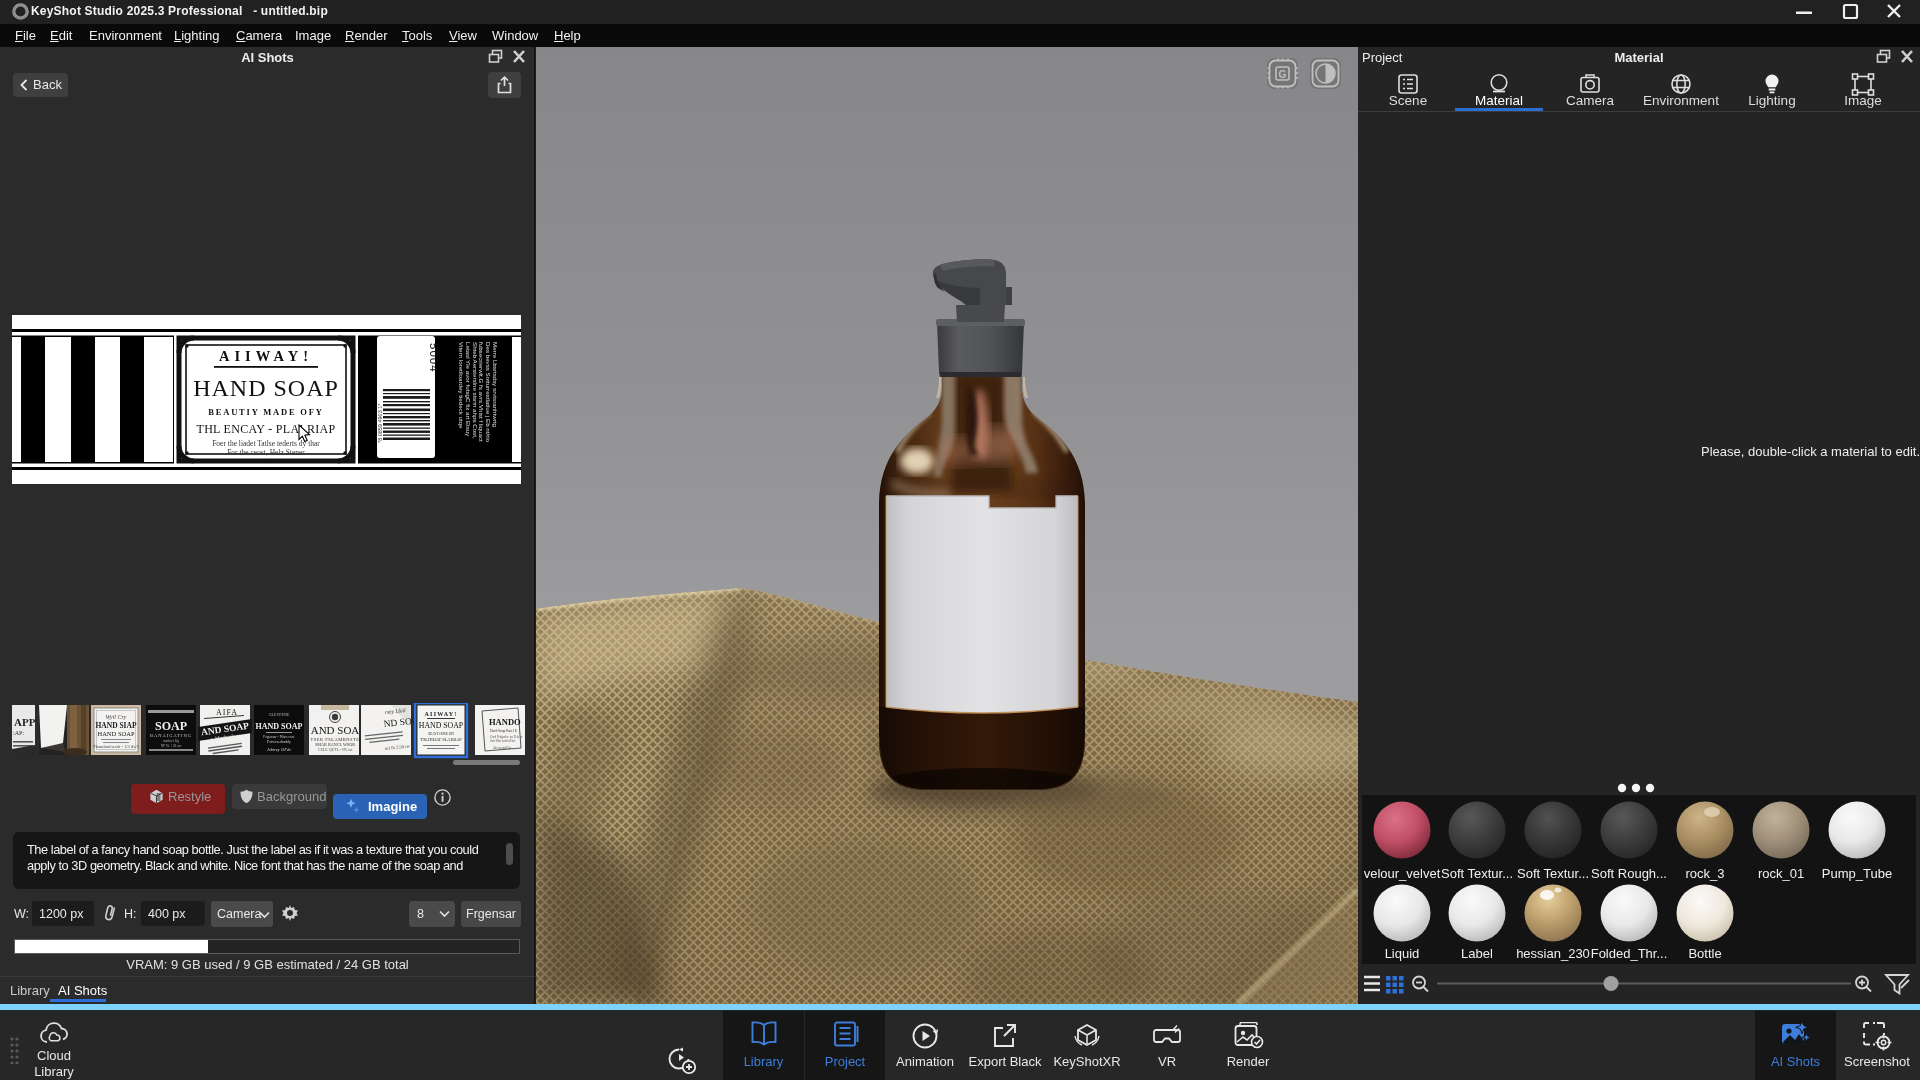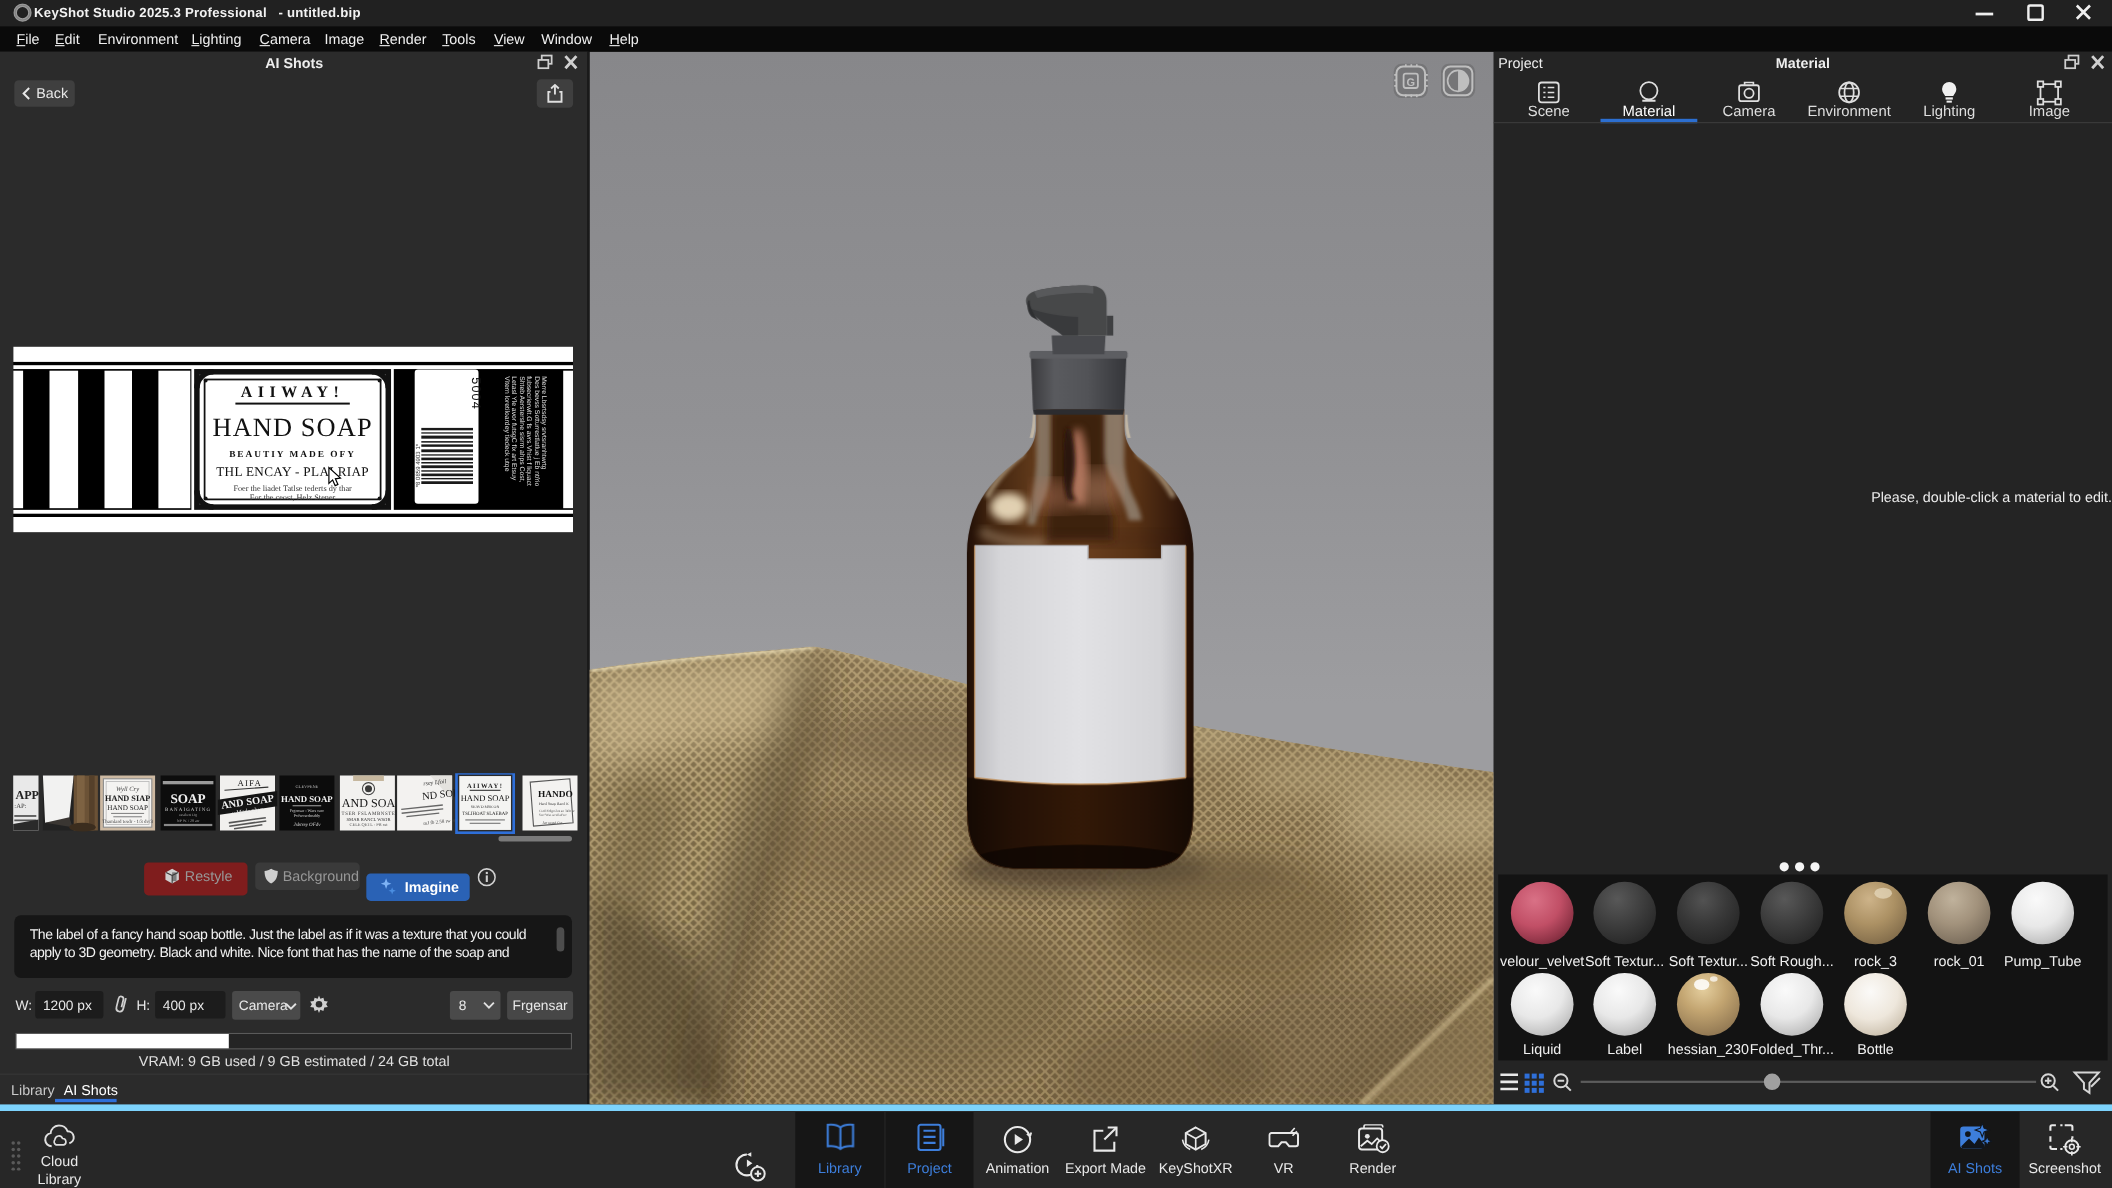--- a/index.html
+++ b/index.html
@@ -763,21 +763,21 @@
     </svg>
     <div class="abs" style="left:0;top:44px;width:80px;">Animation</div>
   </div>
 
   <div class="tbitem" style="left:960px;top:0;width:90px;height:76px;">
     <svg class="abs" style="left:31px;top:12px" width="28" height="27" viewBox="0 0 28 27">
       <path d="M12,6 H4 V24 H22 V16" fill="none" stroke="#e8e8e8" stroke-width="1.9"></path>
       <path d="M16,3 h8 v8" fill="none" stroke="#e8e8e8" stroke-width="1.9"></path>
       <path d="M24,3 L13,14" stroke="#e8e8e8" stroke-width="1.9" fill="none"></path>
     </svg>
-    <div class="abs" style="left:0;top:44px;width:90px;">Export Made</div>
+    <div class="abs" style="left:0;top:44px;width:90px;">Export Black</div>
   </div>
 
   <div class="tbitem" style="left:1047px;top:0;width:80px;height:76px;">
     <svg class="abs" style="left:26px;top:12px" width="28" height="28" viewBox="0 0 28 28">
       <path d="M14,3 L23,8 V18 L14,23 L5,18 V8 Z" fill="none" stroke="#e8e8e8" stroke-width="1.8"></path>
       <path d="M14,13 L23,8 M14,13 V23 M14,13 L5,8" stroke="#e8e8e8" stroke-width="1.5" fill="none"></path>
       <path d="M2,14 a12,12 0 0 0 7,9 M26,14 a12,12 0 0 1 -7,9" stroke="#e8e8e8" stroke-width="1.4" fill="none"></path>
     </svg>
     <div class="abs" style="left:0;top:44px;width:80px;">KeyShotXR</div>
   </div>

